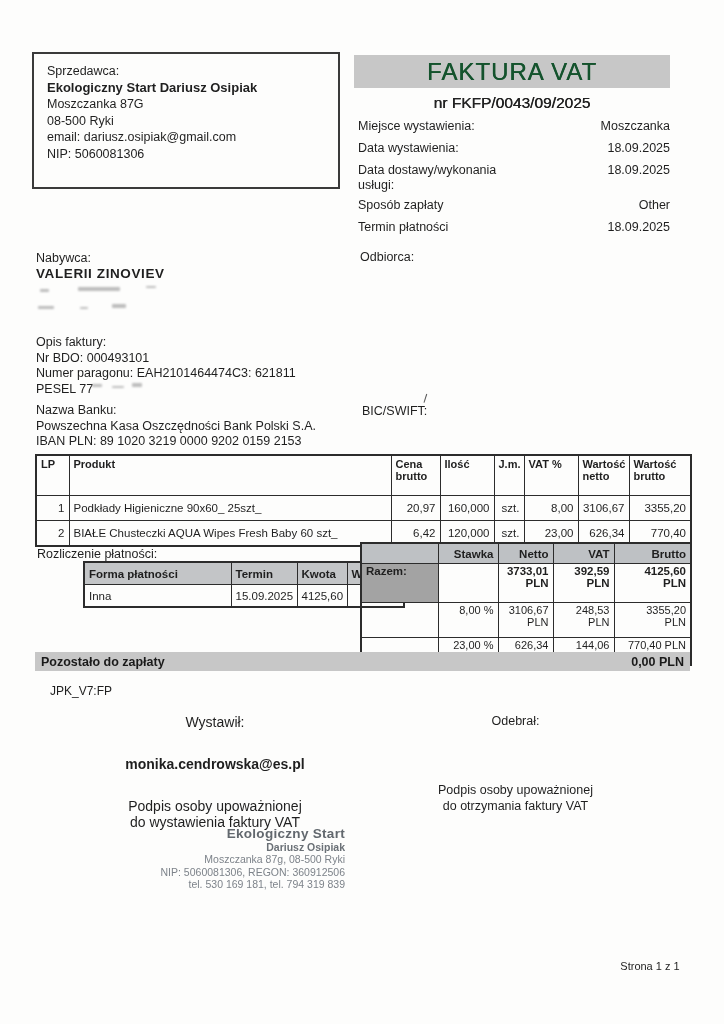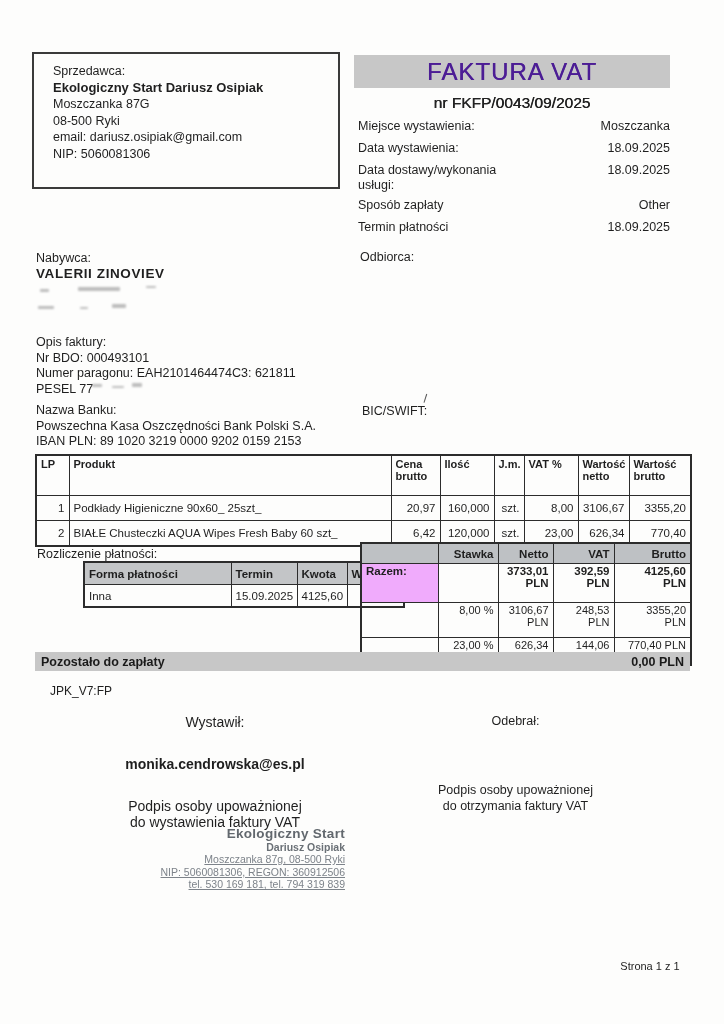--- a/index.html
+++ b/index.html
@@ -7,29 +7,29 @@
     position:relative; width:724px; height:1024px; margin:0 auto;
     background:#fdfdfc; overflow:hidden;
     font-family:"Liberation Sans", sans-serif; color:#1f1f1f;
   }
   .abs { position:absolute; }
 
   
   .seller-box {
     left:32px; top:52px; width:308px; height:137px;
     border:2px solid #3a3a3a; box-sizing:border-box;
-    padding:9px 19px; font-size:12.5px; line-height:16.5px;
+    padding:9px 13px; font-size:12.5px; line-height:16.5px;
   }
   .seller-box .bold-name { font-weight:bold; font-size:13px; }
 
   
   .title-band {
     left:354px; top:55px; width:316px; height:33px;
     background:#c7c7c7; display:flex; align-items:center; justify-content:center;
-    font-size:24px; letter-spacing:1px; color:#4c1d95;
+    font-size:24px; letter-spacing:1px; color:#14532d;
     text-shadow:0.4px 0 0 currentColor;
   }
   .invoice-number {
     left:354px; top:94px; width:316px; text-align:center;
     font-size:15.5px; color:#222; text-shadow:0.3px 0 0 currentColor;
   }
 
   
   .meta { left:358px; top:119px; width:312px; font-size:12.5px; }
   .meta-row { display:flex; justify-content:space-between; align-items:flex-start; }
@@ -63,21 +63,21 @@
   
   .payment-label { left:37px; top:547px; font-size:12.5px; }
   .payment-table { left:35px; top:561px; width:320px; font-size:11.5px; border:2px solid #2c2c2c;margin-left:48px; }
   .payment-table th { font-weight:bold; text-align:left; background:#c3c5c7; height:19px; font-size:11.5px; }
   .payment-table td { height:19px; }
 
   
   .summary-table { left:360px; top:542px; width:330px; font-size:11px; border:2px solid #2c2c2c; }
   .summary-table th { font-weight:bold; text-align:right; background:#bec1c4; height:17px; font-size:11.5px; }
   .summary-table td { vertical-align:top; text-align:right; }
-  .summary-table .razem-cell { background:#f0abfc; font-weight:bold; text-align:left; font-size:11.5px; }
+  .summary-table .razem-cell { background:#a3a3a3; font-weight:bold; text-align:left; font-size:11.5px; }
   .summary-table .tot { font-weight:bold; font-size:11.5px; }
   .blk { display:block; }
   .row-razem td { height:36px; }
   .row-r8 td { height:32px; }
   .row-r23 td { height:17px; }
 
   
   .balance-band {
     left:35px; top:652px; width:655px; height:19px; background:#c7c7c7;
     display:flex; justify-content:space-between; align-items:center;
@@ -91,21 +91,21 @@
   .sig-received { left:398px; top:714px; width:235px; text-align:center; font-size:12.5px; }
   .sig-who { margin-top:26px; font-weight:bold; }
   .sig-note1 { margin-top:26px; line-height:16px; }
   .sig-note1.right-side { margin-top:54px; }
   .sig-note2 { line-height:16px; }
 
   
   .stamp { left:125px; top:826px; width:220px; text-align:right; color:#70767c; filter:blur(0.3px); }
   .stamp .s1 { font-weight:bold; font-size:13.5px; letter-spacing:0.3px; color:#62686e; }
   .stamp .s2 { font-weight:bold; font-size:10.5px; color:#6a7076; }
-  .stamp .s3 { font-size:10.5px; line-height:12.5px; color:#7d838a;text-decoration:underline; }
+  .stamp .s3 { font-size:10.5px; line-height:12.5px; color:#7d838a; }
 
   .page-info { left:600px; top:960px; width:100px; text-align:center; font-size:11px; }
 </style>
 </head>
 <body>
 
 <div class="page">
 
   <div class="abs seller-box">
     <div>Sprzedawca:</div>

